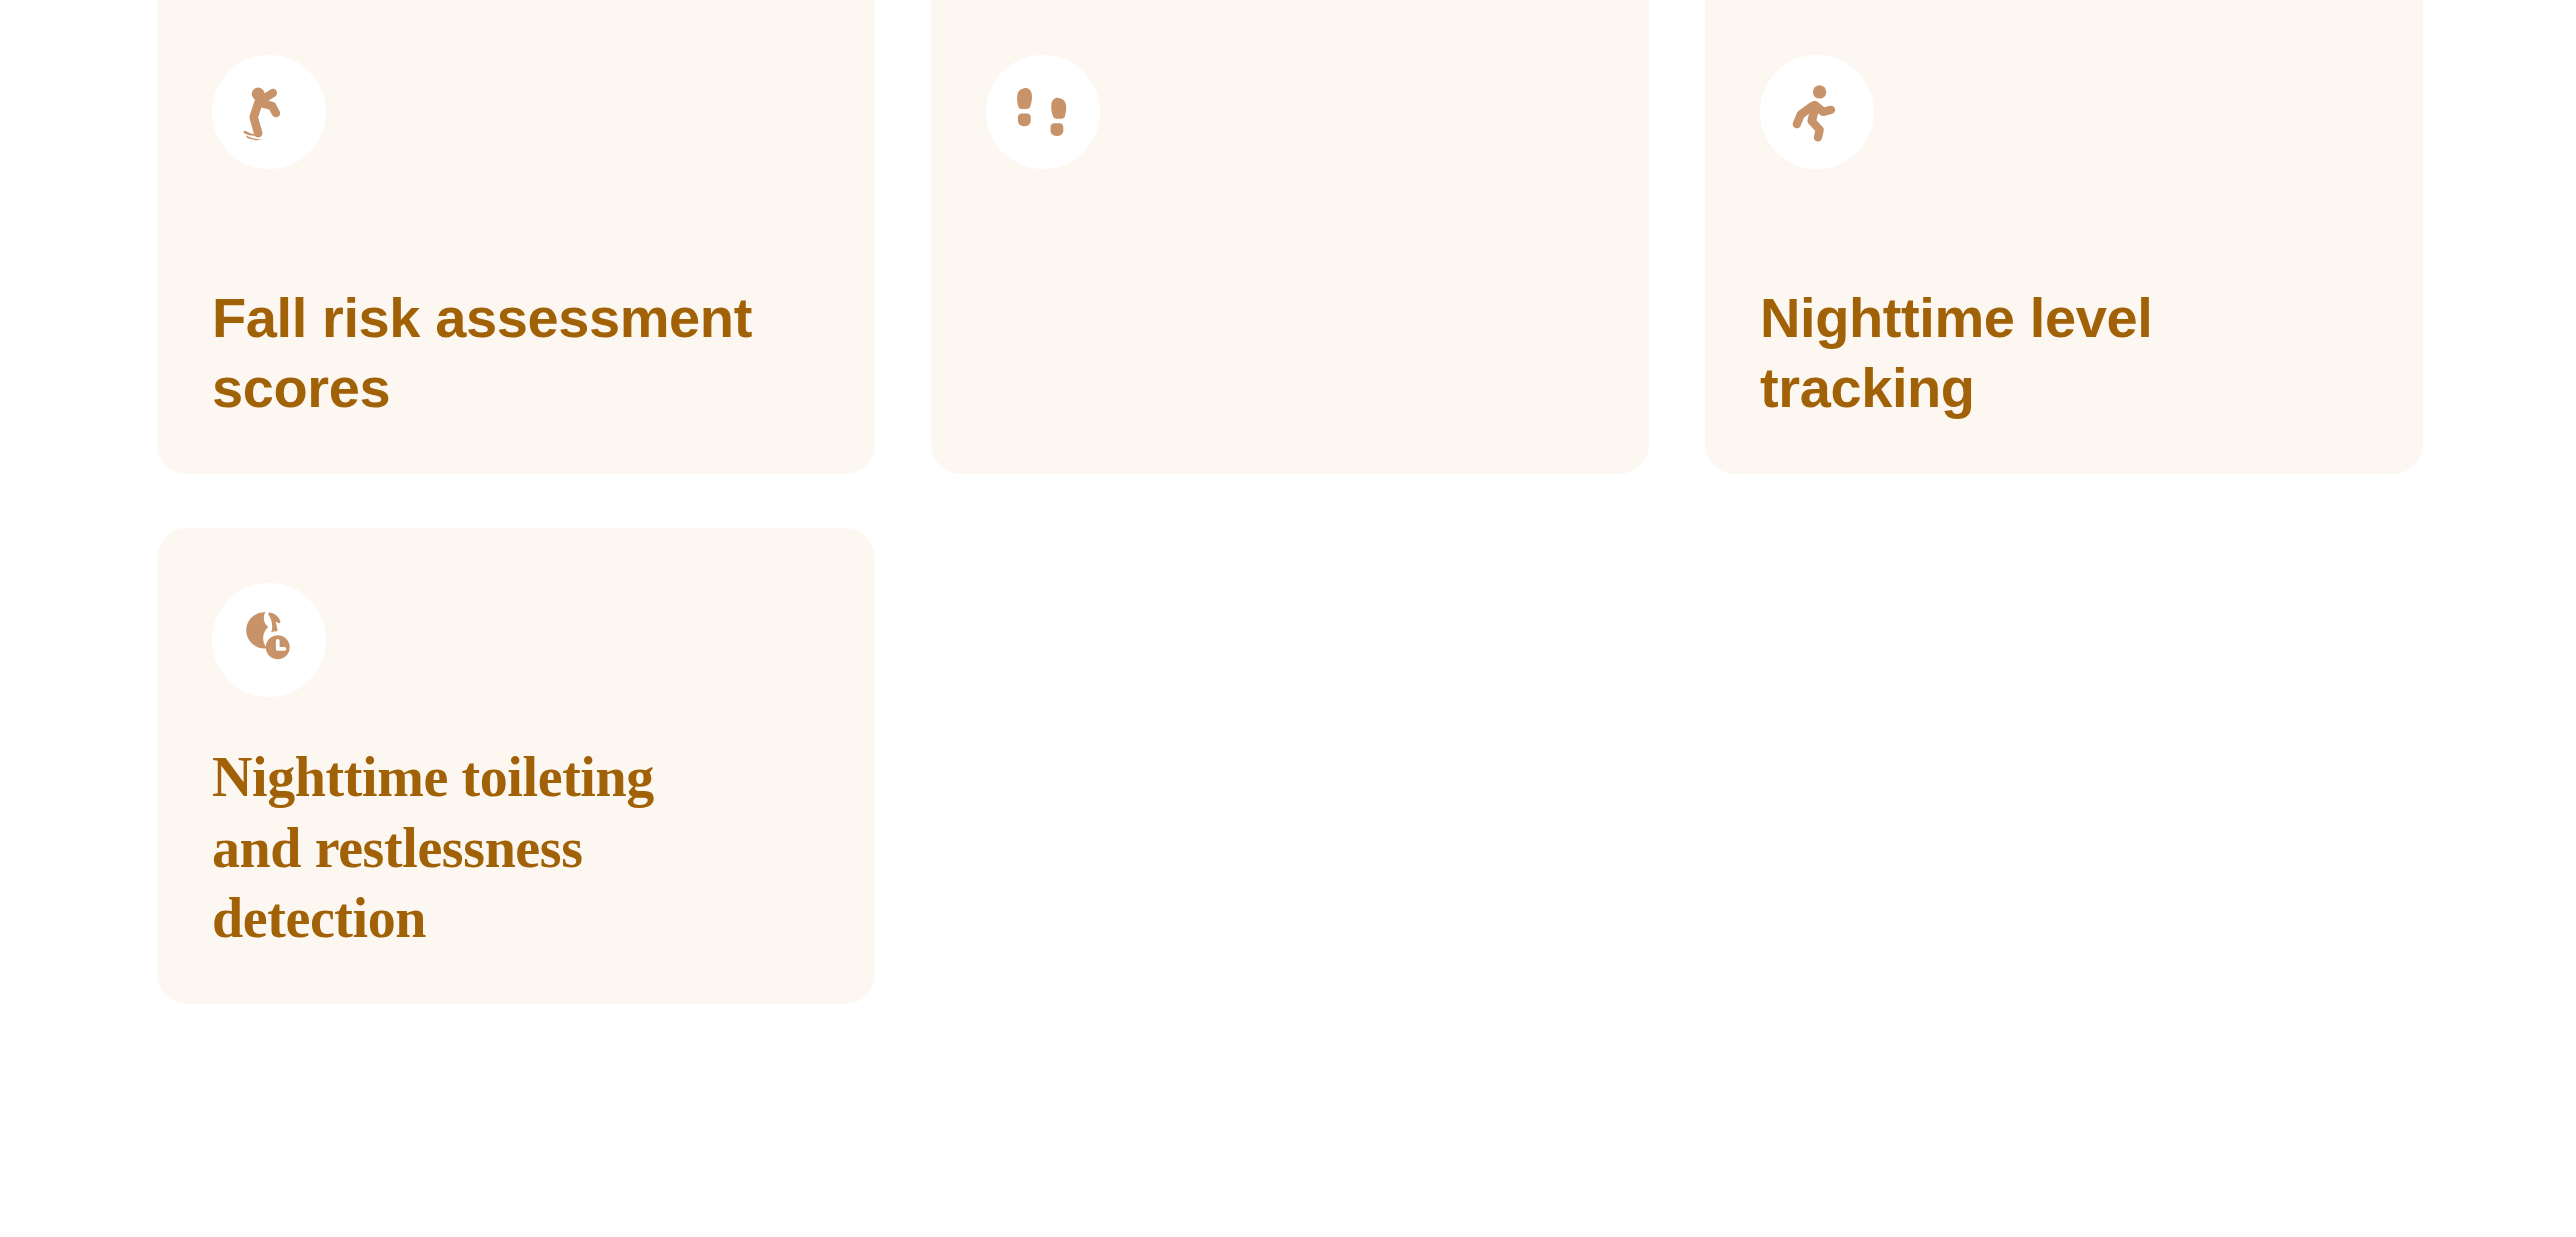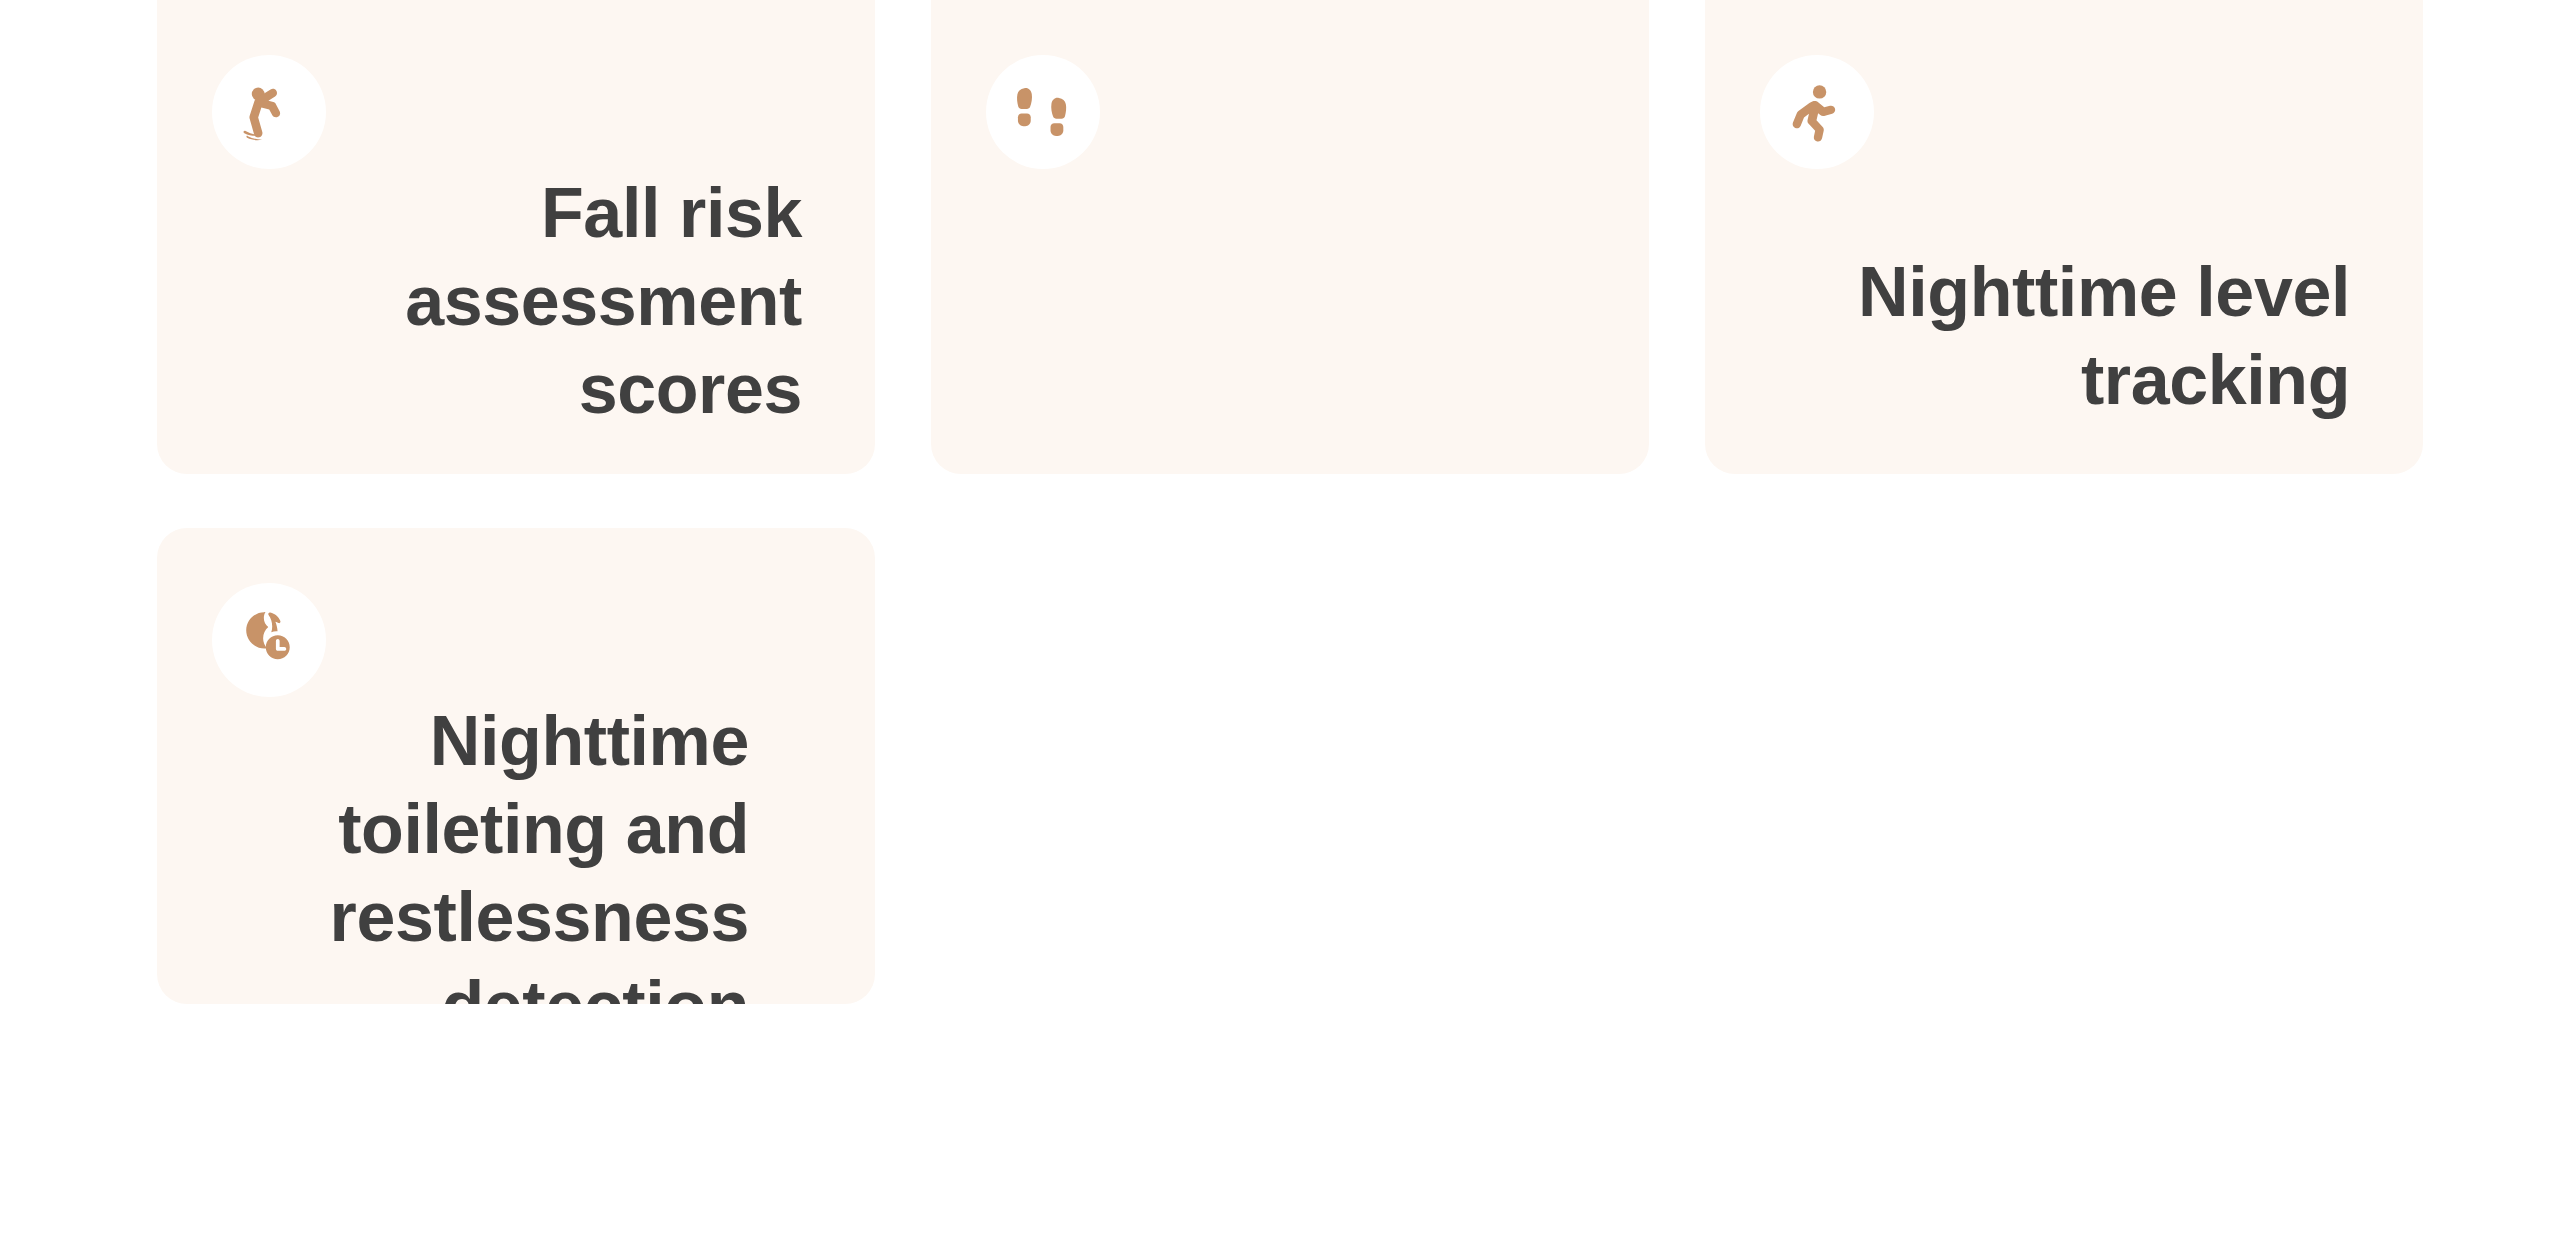--- a/index.html
+++ b/index.html
@@ -34,30 +34,29 @@
     border-radius:50%;
     background:#FFFFFF;
     display:flex;
     align-items:center;
     justify-content:center;
     flex:0 0 auto;
   }
   .icon-badge svg { width:66px; height:66px; display:block; }
   .card-title {
     margin-top:auto;
-    font-size:70px;
+    font-size:56px;
     line-height:1.26;
     font-weight:700;
-    color:#404040;
+    color:#a16207;
     letter-spacing:-0.4px;
     max-width:590px;
     white-space:pre-line;
-    text-align:right;
   }
-  .card-title.tight { max-width:537px; }
+  .card-title.tight { max-width:537px;font-family:Liberation Serif, serif; }
 </style>
 </head>
 <body>
 
 <div class="feature-grid">
 
   <div class="feature-card row-top">
     <div class="icon-badge">
       <svg viewBox="0 0 64 64" fill="#C89368">
         <circle cx="21.5" cy="14.5" r="6.2"></circle>

